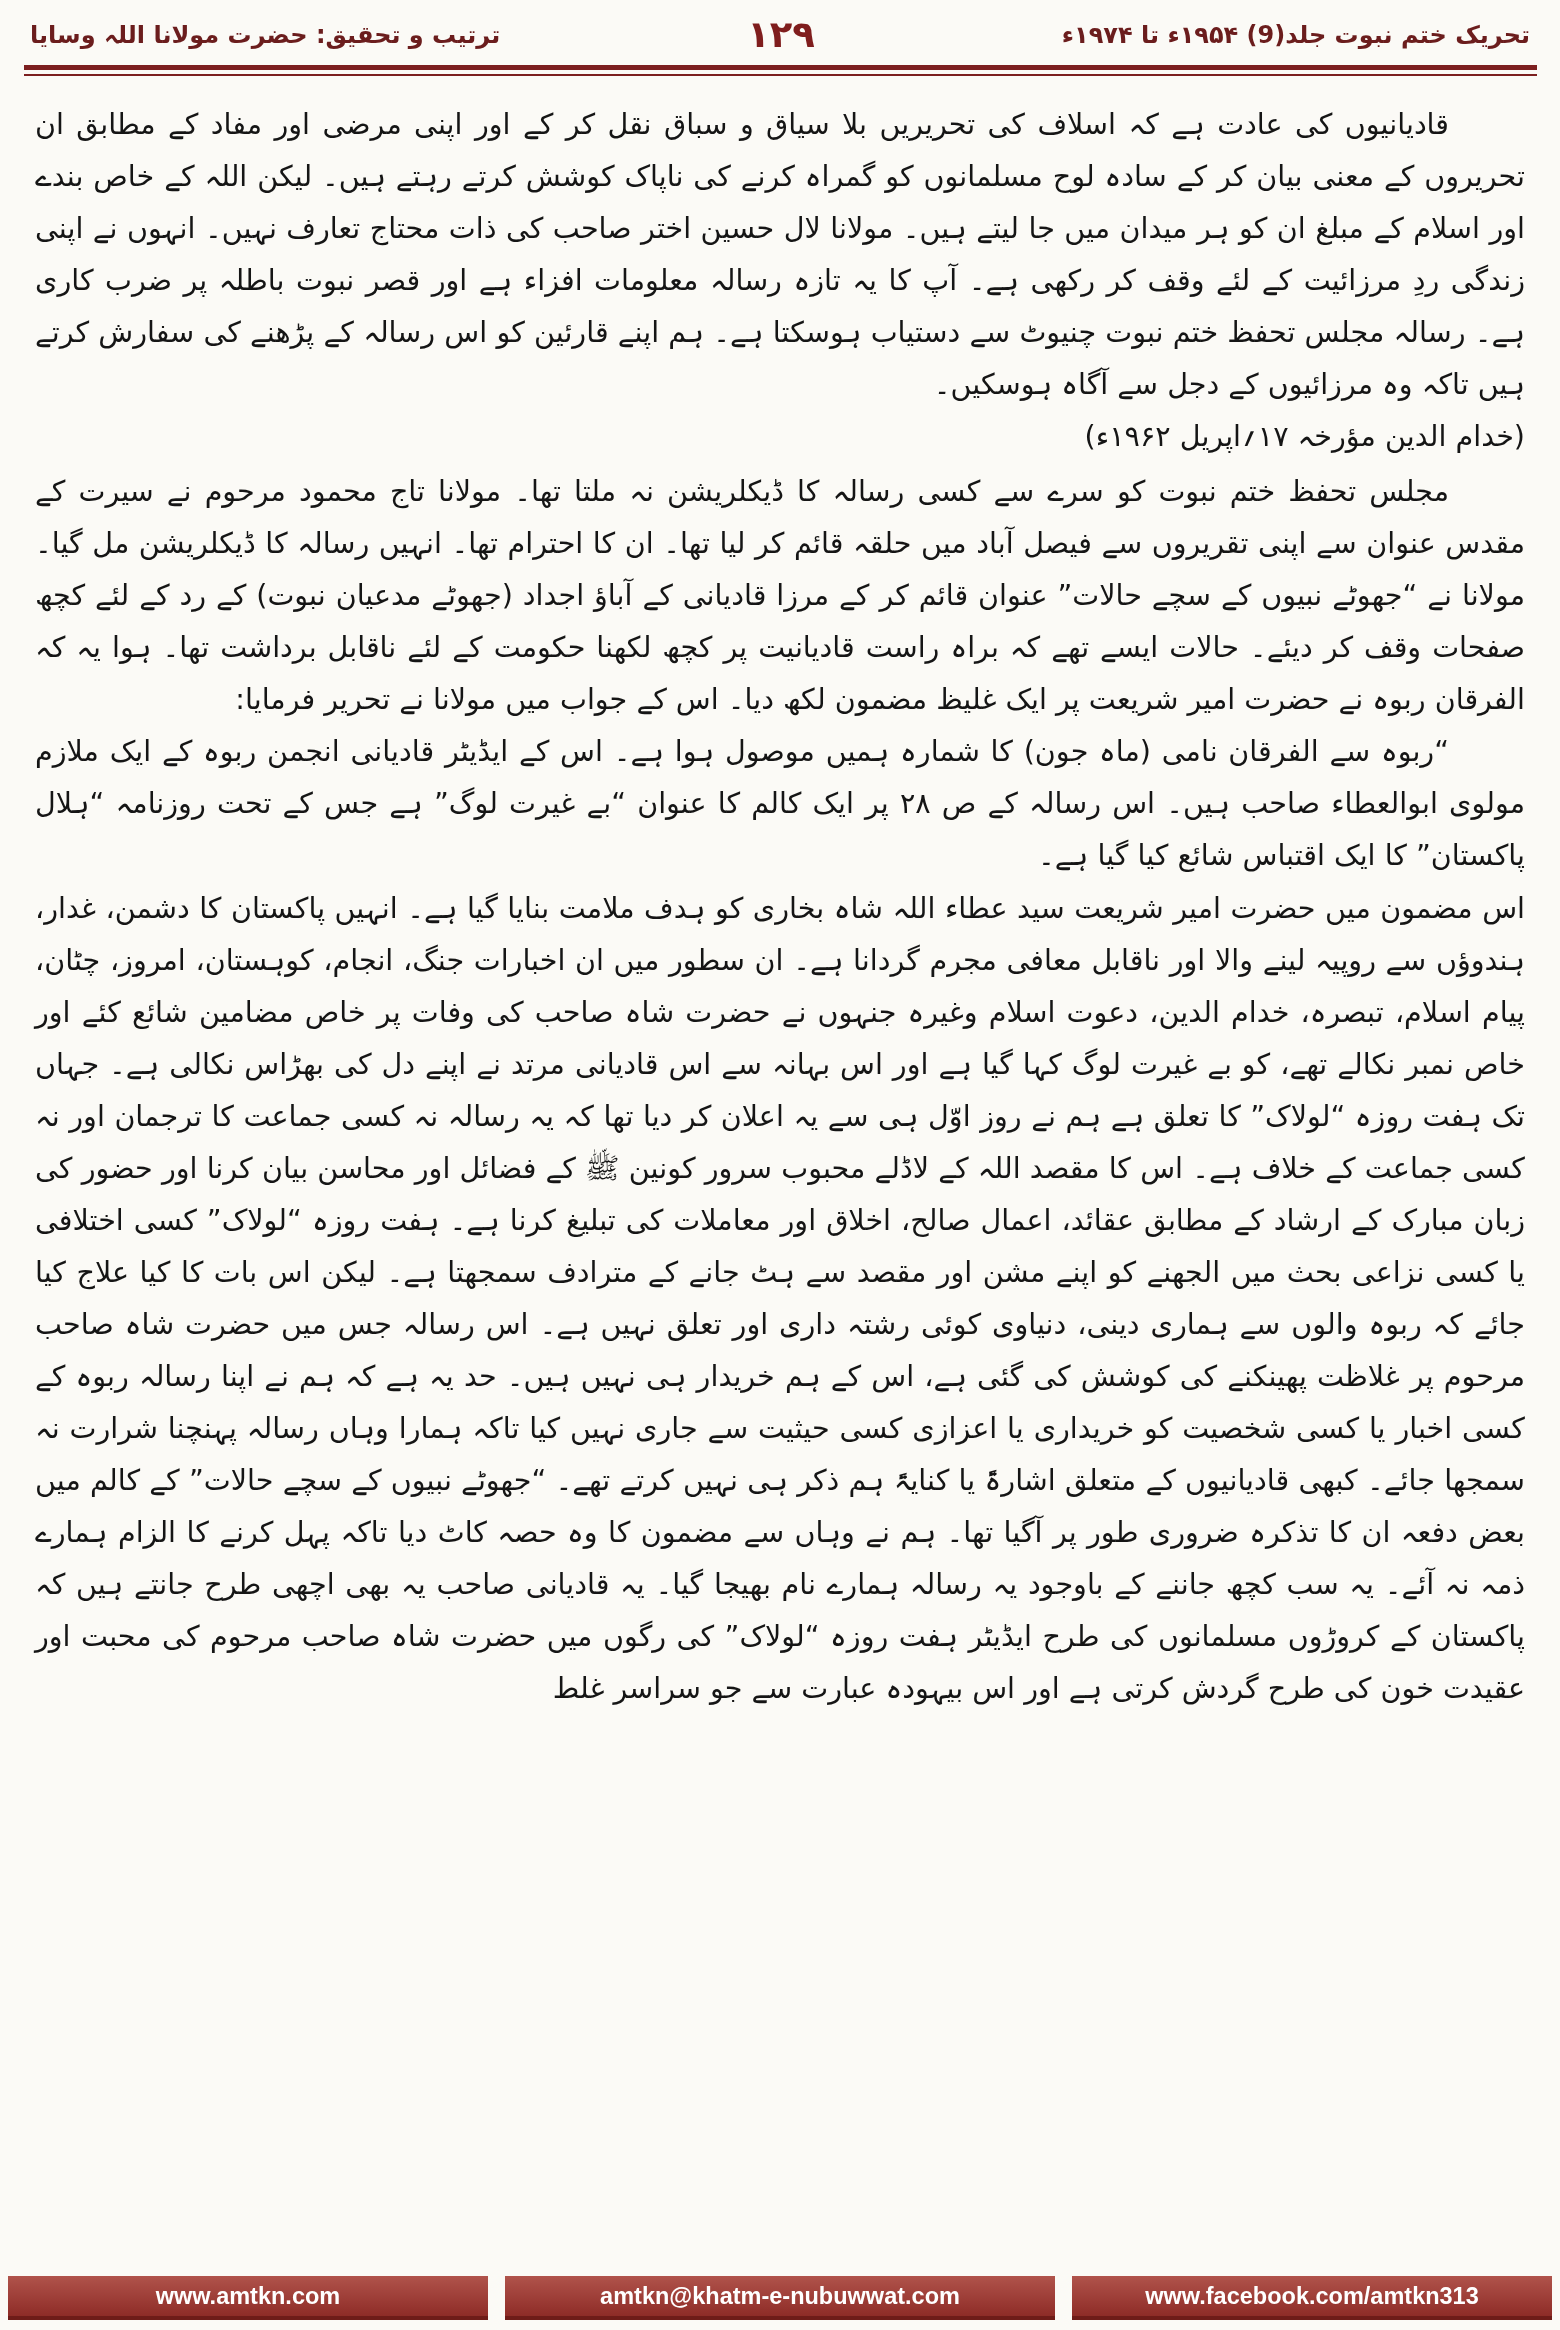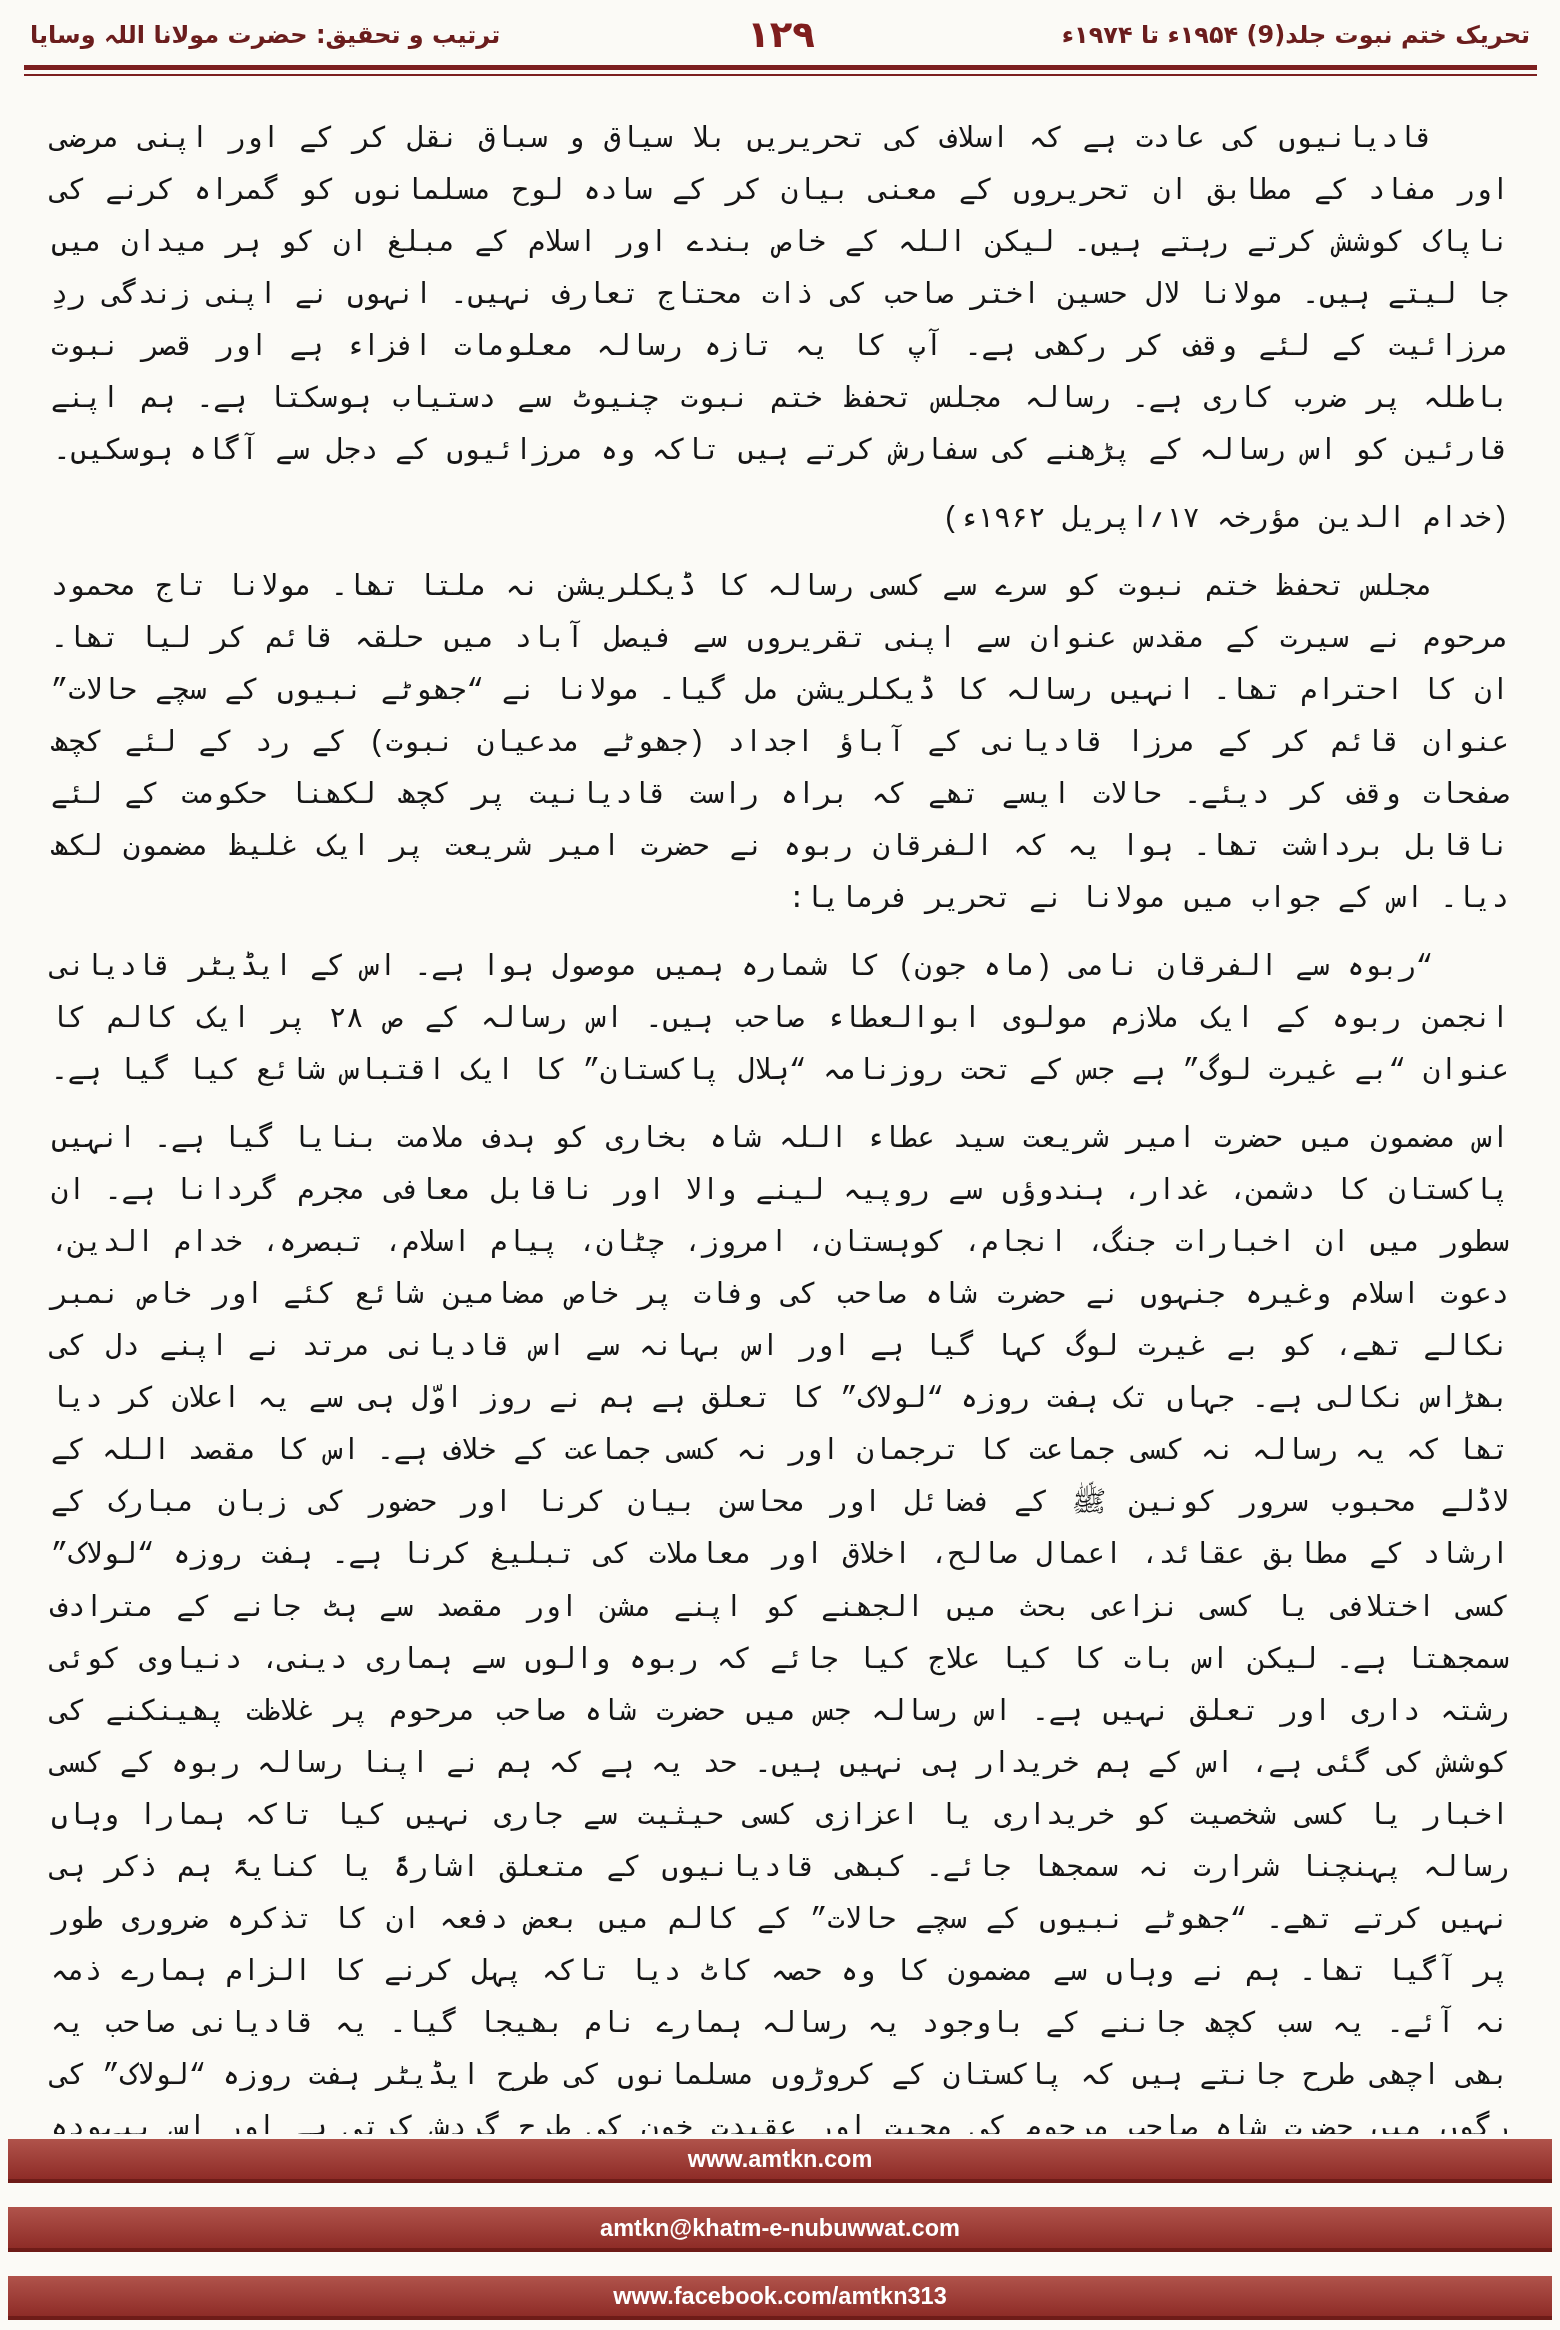--- a/index.html
+++ b/index.html
@@ -45,30 +45,29 @@
   .body-text {
     flex: 1;
     direction: rtl;
     text-align: justify;
     padding: 22px 35px 0 35px;
     font-size: 28.6px;
     line-height: 1.82;
     color: #151515;
     overflow: hidden;
   }
-  .body-text p { margin: 16px; font-family: Liberation Mono, monospace; }
+  .body-text p { margin: 0; }
   .body-text p.indent { text-indent: 76px; }
   .body-text p.date-line { margin-bottom: 3.4px; }
   
   .footer {
     display: flex;
-    gap: 24px;
+    gap: 17px;
     padding: 5px 8.4px 10px 8.4px;
     direction: ltr;
-    flex-direction: column;
   }
   .footer .bar {
     flex: 1;
     background: linear-gradient(#b0534b, #8e2c27);
     border-bottom: 4.2px solid #6e1c18;
     color: #ffffff;
     text-align: center;
     font-family: "Liberation Sans", sans-serif;
     font-weight: bold;
     font-size: 23.5px;

